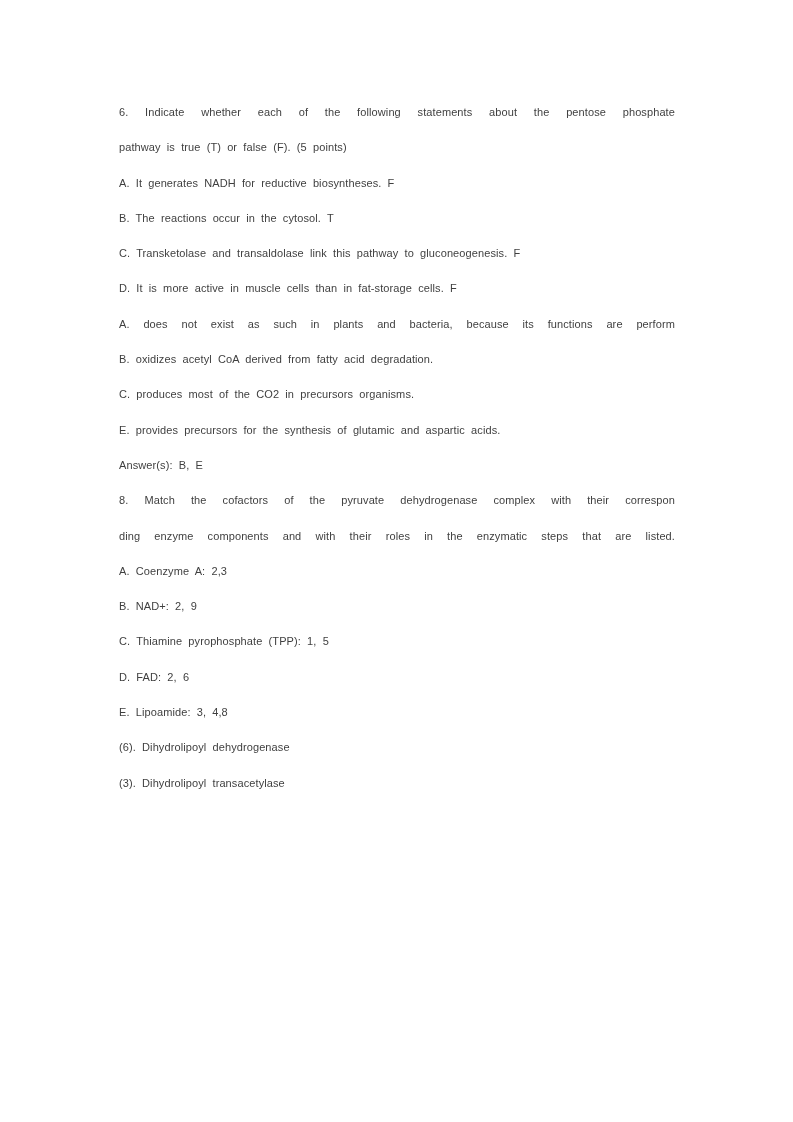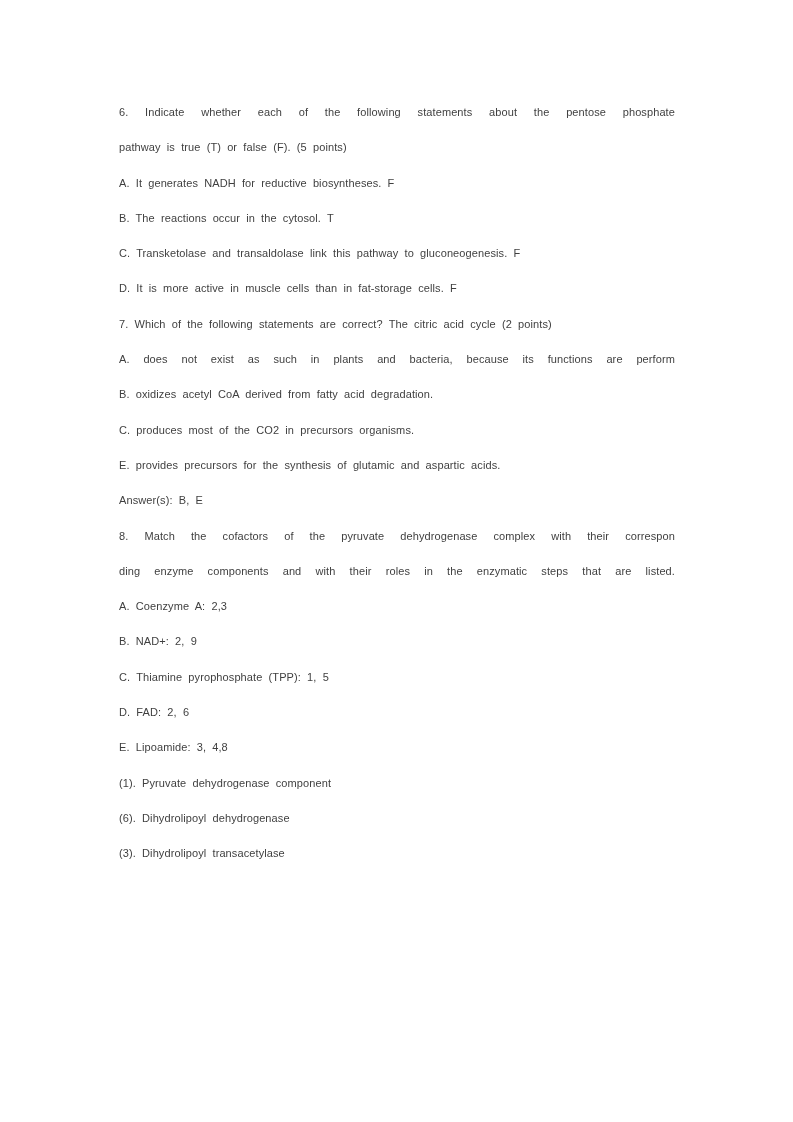--- a/index.html
+++ b/index.html
@@ -49,30 +49,28 @@
 <body style="background: rgb(255, 255, 255);">
 
 <div class="page">
   <div class="content" id="content" style="color: rgb(63, 63, 63);">
       <div class="line fill">6. Indicate whether each of the following statements about the pentose phosphate</div>
       <div class="line">pathway is true (T) or false (F). (5 points)</div>
       <div class="line">A. It generates NADH for reductive biosyntheses. F</div>
       <div class="line">B. The reactions occur in the cytosol. T</div>
       <div class="line">C. Transketolase and transaldolase link this pathway to gluconeogenesis. F</div>
       <div class="line">D. It is more active in muscle cells than in fat-storage cells. F</div>
-      <div class="line">7. Which of the following statements are correct? The citric acid cycle (2 points)</div>
       <div class="line fill">A. does not exist as such in plants and bacteria, because its functions are perform</div>
       <div class="line">B. oxidizes acetyl CoA derived from fatty acid degradation.</div>
       <div class="line">C. produces most of the CO2 in precursors organisms.</div>
       <div class="line">E. provides precursors for the synthesis of glutamic and aspartic acids.</div>
       <div class="line">Answer(s): B, E</div>
       <div class="line fill">8. Match the cofactors of the pyruvate dehydrogenase complex with their correspon</div>
       <div class="line fill">ding enzyme components and with their roles in the enzymatic steps that are listed.</div>
       <div class="line">A. Coenzyme A: 2,3</div>
       <div class="line">B. NAD+: 2, 9</div>
       <div class="line">C. Thiamine pyrophosphate (TPP): 1, 5</div>
       <div class="line">D. FAD: 2, 6</div>
       <div class="line">E. Lipoamide: 3, 4,8</div>
-      <div class="line">(1). Pyruvate dehydrogenase component</div>
       <div class="line">(6). Dihydrolipoyl dehydrogenase</div>
       <div class="line">(3). Dihydrolipoyl transacetylase</div>
     </div>
 </div>
 
 </body></html>

